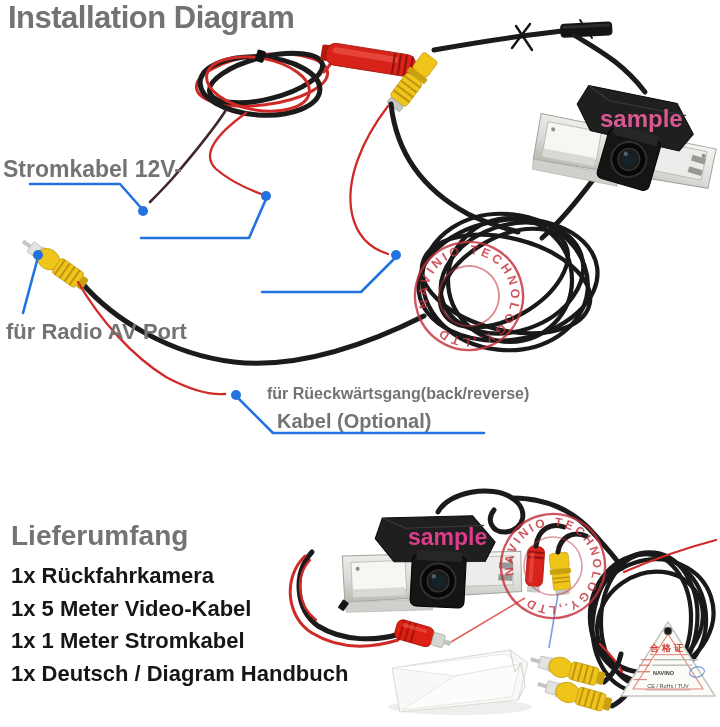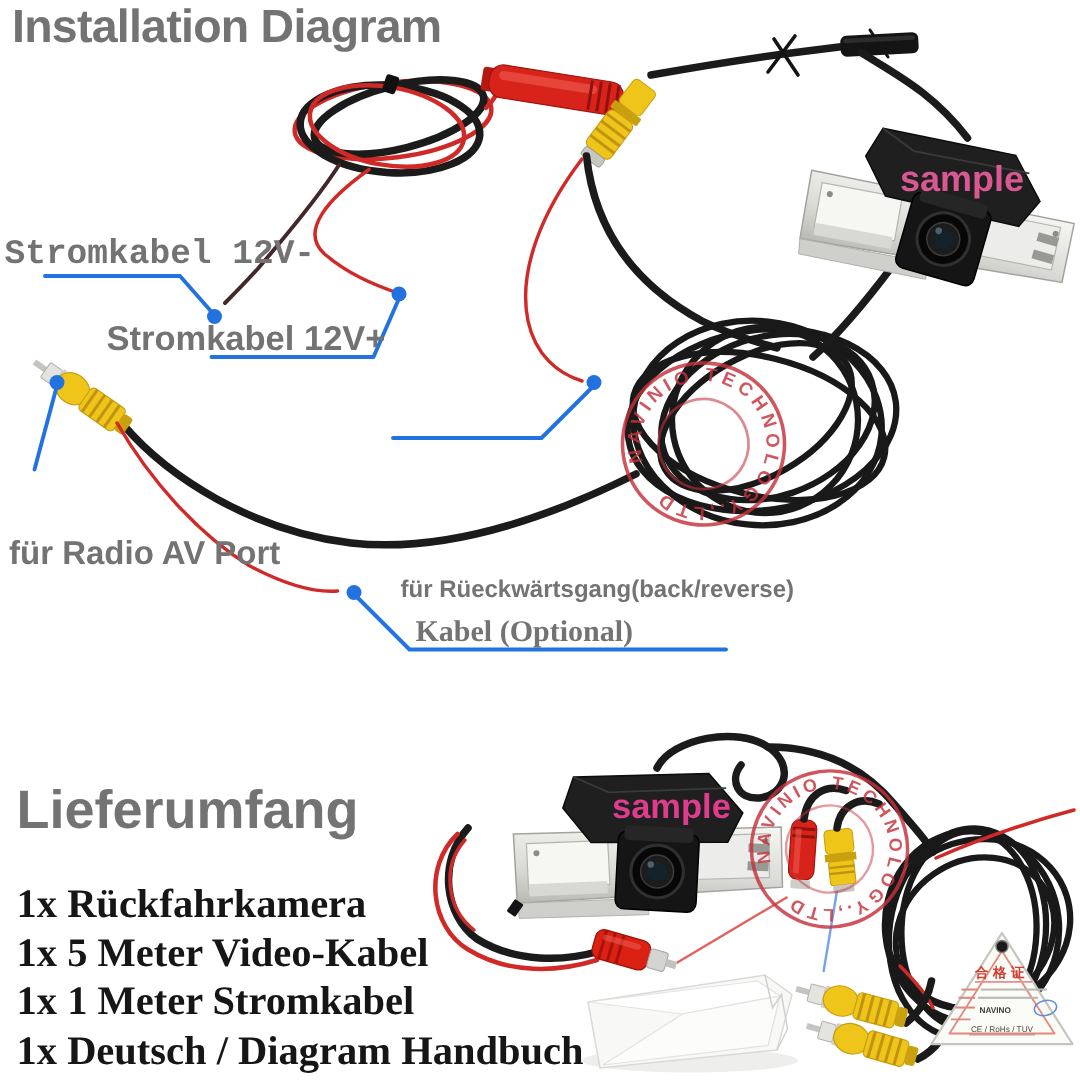--- a/index.html
+++ b/index.html
@@ -1,29 +1,29 @@
 <!DOCTYPE html>
 <html><head>
 <meta charset="utf-8">
 <style>
   html,body{margin:0;padding:0;background:#ffffff;}
   #canvas{position:relative;width:720px;height:727px;background:#ffffff;overflow:hidden;
           font-family:"Liberation Sans","DejaVu Sans",sans-serif;}
   #art{position:absolute;left:0;top:0;width:720px;height:727px;}
   .lbl{position:absolute;font-weight:700;color:#737373;white-space:nowrap;line-height:1.05;}
   #install-title{left:8px;top:2px;font-size:31px;letter-spacing:-0.5px;}
-  #lbl-minus{left:3px;top:157px;font-size:23px;font-family:Liberation Mono, monospace;}
+  #lbl-minus{left:3px;top:157px;font-size:23px;}
   #lbl-plus{left:71px;top:213px;font-size:23px;}
   #lbl-kennz{left:150px;top:268px;font-size:20.5px;}
-  #lbl-radio{left:6px;top:320px;font-size:22px;margin-top:37px;}
+  #lbl-radio{left:6px;top:320px;font-size:22px;}
   #lbl-rev1{left:267px;top:386px;font-size:16px;}
-  #lbl-rev2{left:277px;top:411px;font-size:20px;font-family:Liberation Serif, serif;}
-  #delivery-title{left:11px;top:521px;font-size:36px;}
-  #delivery-list{position:absolute;left:11px;top:586px;font-size:27px;font-weight:700;
-                 color:#161616;line-height:32.5px;white-space:nowrap;font-family:Liberation Serif, serif;}
+  #lbl-rev2{left:277px;top:411px;font-size:20px;}
+  #delivery-title{left:11px;top:521px;font-size:28px;}
+  #delivery-list{position:absolute;left:11px;top:560px;font-size:22px;font-weight:700;
+                 color:#161616;line-height:32.5px;white-space:nowrap;}
   .svgtxt{font-family:"Liberation Sans","DejaVu Sans",sans-serif;}
 </style>
 </head>
 <body>
 
 <div id="canvas">
 
 <svg id="art" viewBox="0 0 720 727" xmlns="http://www.w3.org/2000/svg">
   <defs>
     <linearGradient id="bracketGrad" x1="0" y1="0" x2="0" y2="1">
@@ -250,21 +250,20 @@
     <path id="stampPathBot" d="M 513,566 a 40,40 0 1 1 80,0 a 40,40 0 1 1 -80,0" fill="none"></path>
     <text class="svgtxt" font-size="12" font-weight="bold" fill="#c5323c" letter-spacing="2.6">
       <textPath href="#stampPathBot" startOffset="1">NAVINIO TECHNOLOGY.,LTD</textPath>
     </text>
   </g>
 </svg>
 
 <div class="lbl" id="install-title">Installation Diagram</div>
 
 <div class="lbl" id="lbl-minus">Stromkabel 12V-</div>
-<div class="lbl" id="lbl-plus">Stromkabel 12V+</div>
 <div class="lbl" id="lbl-radio">für Radio AV Port</div>
 <div class="lbl" id="lbl-rev1">für Rüeckwärtsgang(back/reverse)</div>
 <div class="lbl" id="lbl-rev2">Kabel (Optional)</div>
 
 <div class="lbl" id="delivery-title">Lieferumfang</div>
 <div id="delivery-list">
   <div>1x Rückfahrkamera</div>
   <div>1x 5 Meter Video-Kabel</div>
   <div>1x 1 Meter Stromkabel</div>
   <div>1x Deutsch / Diagram Handbuch</div>

